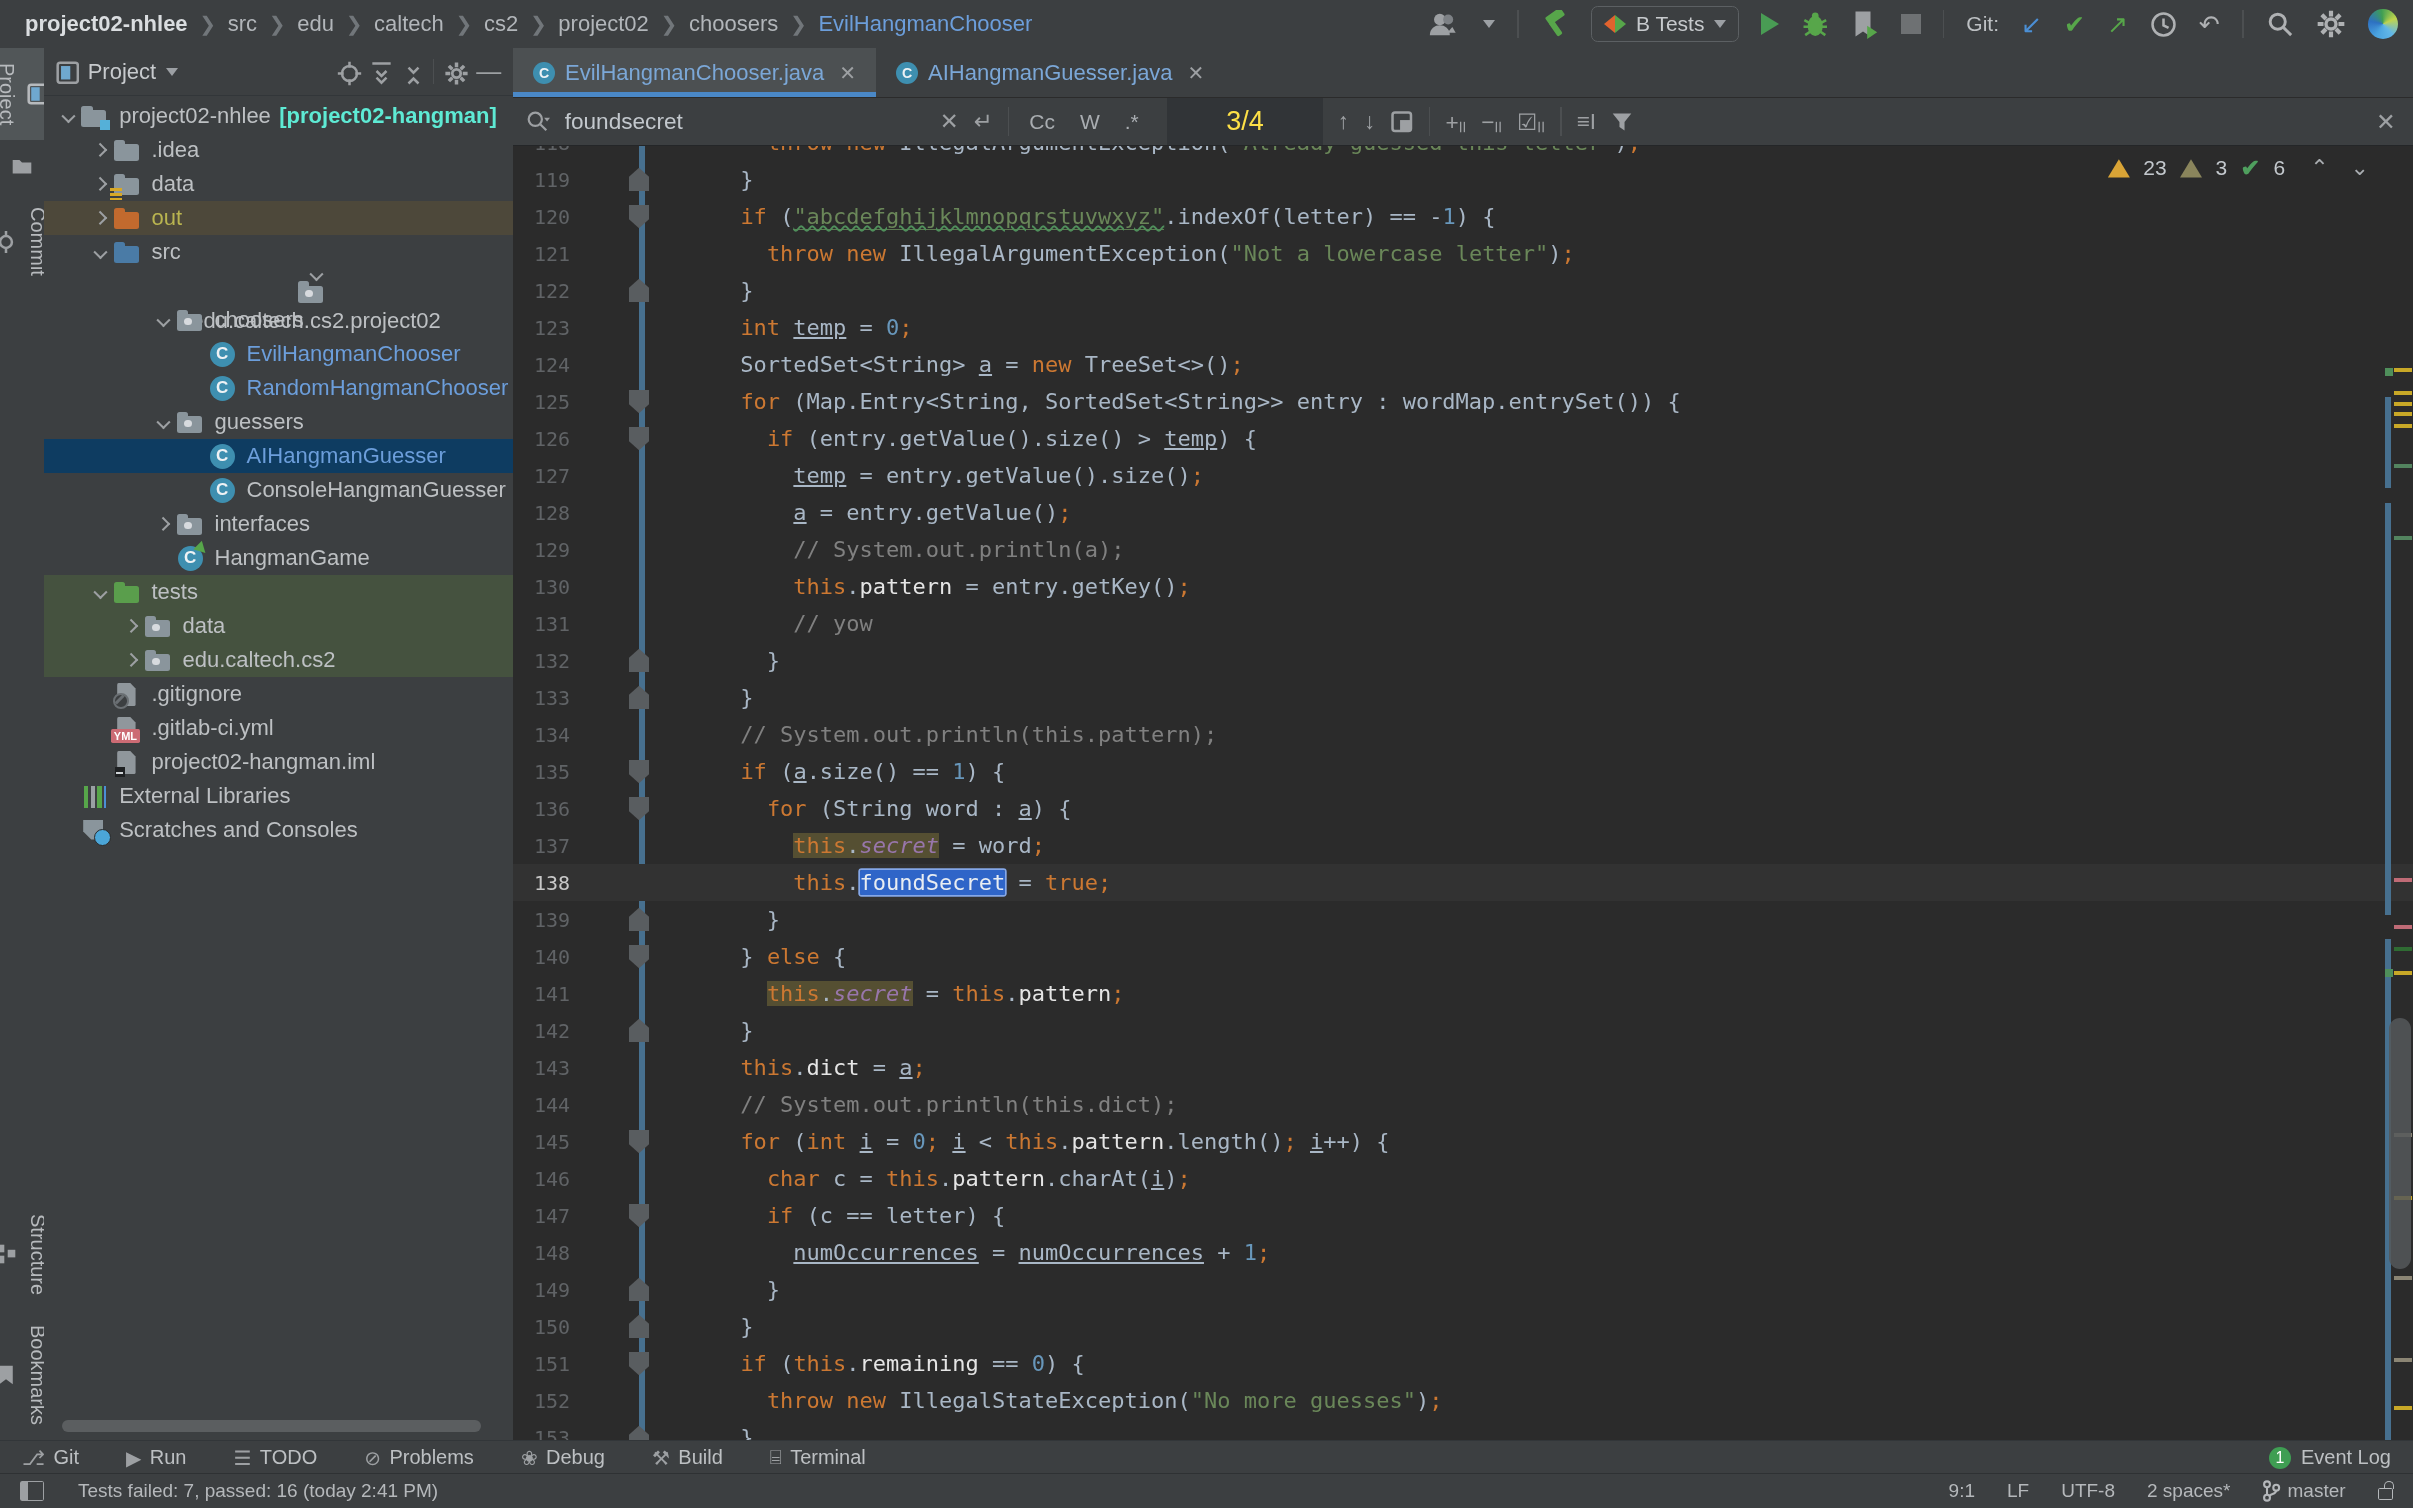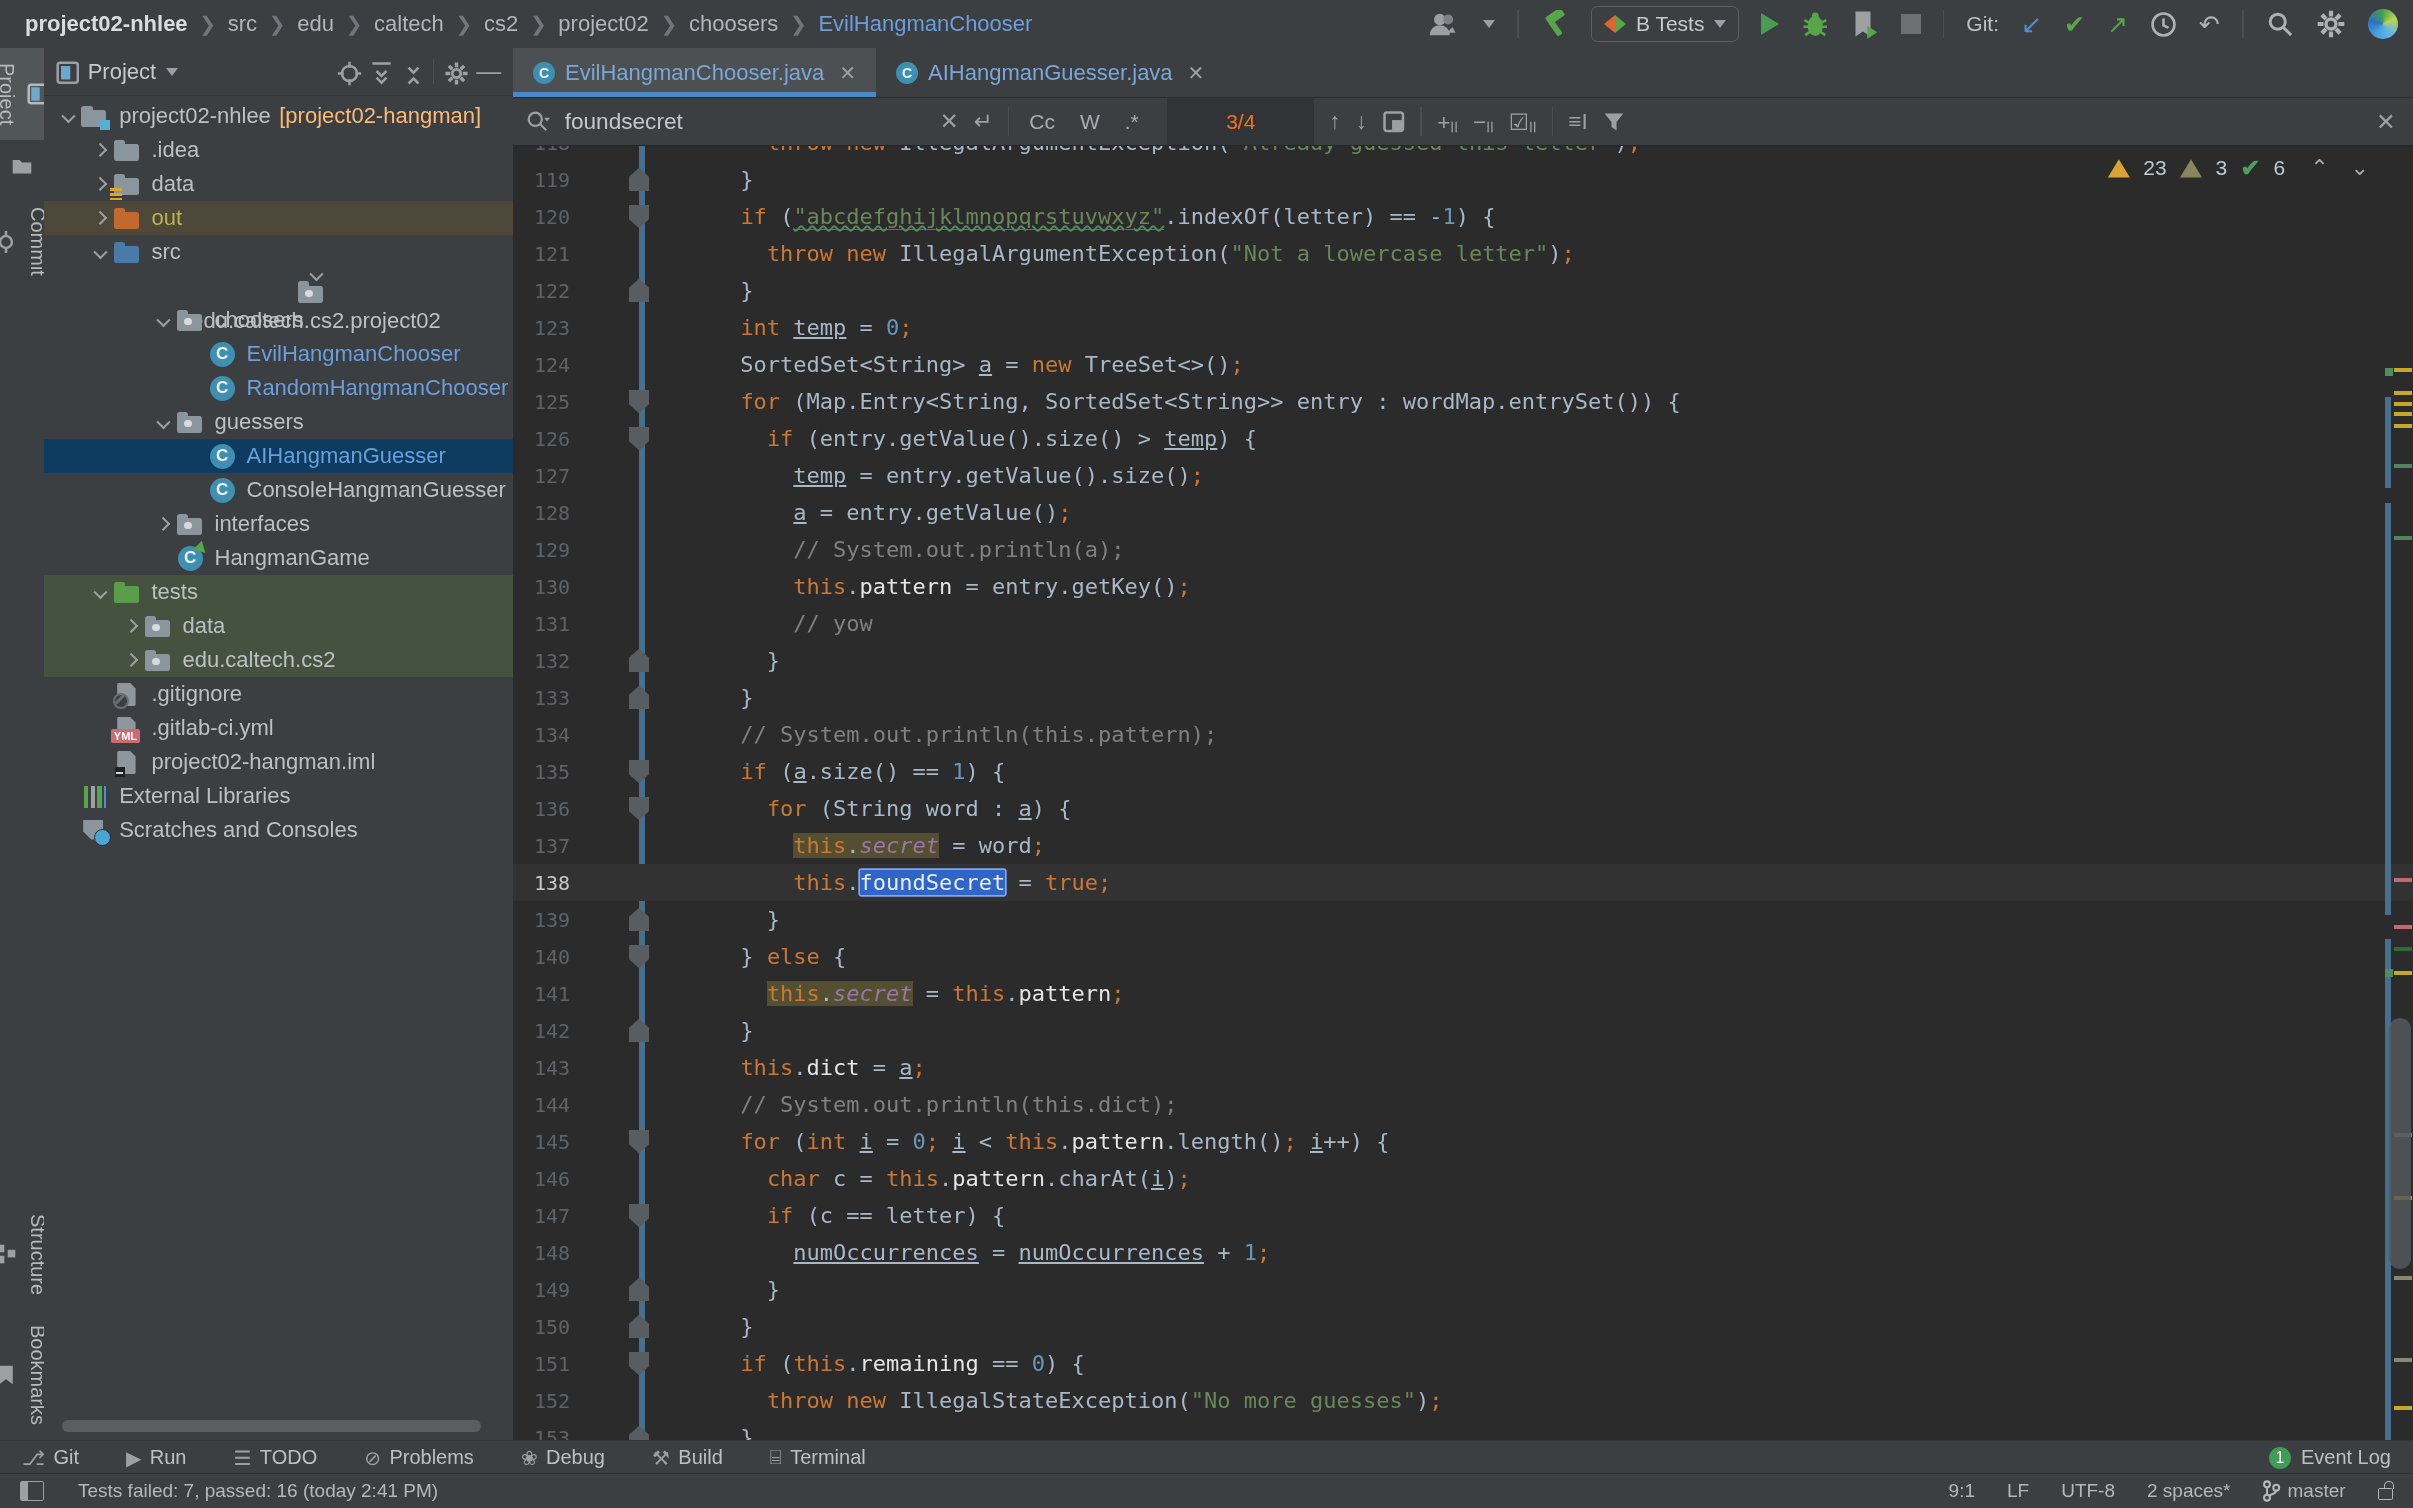--- a/index.html
+++ b/index.html
@@ -40,21 +40,21 @@
   .ph-ic{color:#9da0a3;}
   .tree{position:relative;padding-top:3.4px;font-size:22px;color:#bdc0c3;}
   .trow{height:34px;display:flex;align-items:center;white-space:nowrap;}
   .trow .chev{width:25px;display:inline-flex;justify-content:center;color:#9da0a3;font-size:17px;}
   .chev-r{width:8.4px;height:8.4px;border-right:2.5px solid #9da0a3;border-top:2.5px solid #9da0a3;transform:rotate(45deg);}
   .chev-d{width:8.4px;height:8.4px;border-right:2.5px solid #9da0a3;border-top:2.5px solid #9da0a3;transform:rotate(135deg);}
   .row-sel{background:#0e3c61;}
   .row-tests{background:#45523f;}
   .row-out{background:#4d483a;}
   .t-blue{color:#6c9edb;} .t-olive{color:#b9b450;}
-  .t-suffix{font-weight:normal;color:#fdba74;padding-left:8.4px;}
+  .t-suffix{font-weight:bold;color:#5eead4;padding-left:8.4px;}
   .ticon{width:28.5px;height:25px;position:relative;margin-right:10px;flex:0 0 28.5px;}
   .folder-body{position:absolute;left:0.8px;top:5.9px;width:25px;height:17px;background:#8a959c;border-radius:2.5px;}
   .folder-tab{position:absolute;left:0.8px;top:1.7px;width:11.7px;height:6.7px;background:#8a959c;border-radius:2.5px 2.5px 0 0;}
   .f-src .folder-body,.f-src .folder-tab{background:#4a7ba6;}
   .f-out .folder-body,.f-out .folder-tab{background:#c26a2e;}
   .f-tests .folder-body,.f-tests .folder-tab{background:#5a9e4c;}
   .f-proj .folder-body::after{content:"";position:absolute;right:-3.4px;bottom:-3.4px;width:10px;height:10px;background:#55b0d8;}
   .f-data .folder-body::after{content:"";position:absolute;left:-3.4px;bottom:-5px;width:11.7px;height:11.7px;background:repeating-linear-gradient(#d8a826 0 2.5px,transparent 2.5px 5px);}
   .pkg-dot{position:absolute;left:8.4px;top:10px;width:7.5px;height:7.5px;border-radius:50%;background:#d7dade;}
   .cls-circle{position:absolute;left:1.7px;top:0px;width:25px;height:25px;border-radius:50%;background:#3e8fb0;color:#eef2f5;font-size:17px;font-weight:bold;display:flex;align-items:center;justify-content:center;}
@@ -78,21 +78,21 @@
   .tab{display:flex;align-items:center;gap:10px;padding:0 20px;font-size:22px;color:#7ba7d7;position:relative;}
   .tab.active{background:#4c5052;}
   .tab.active::after{content:"";position:absolute;left:0;right:0;bottom:0;height:5px;background:#4A88C7;}
   .tab .cls-mini{width:22px;height:22px;border-radius:50%;background:#3e8fb0;color:#eef2f5;font-size:14.2px;font-weight:bold;display:flex;align-items:center;justify-content:center;}
   .tab .cls-mini::after{content:"C";}
   .tab-x{color:#9da0a3;font-size:20px;padding-left:5px;}
 
   .searchbar{height:47px;background:#3c3f41;border-bottom:0.8px solid #242628;display:flex;align-items:center;padding:0 11.7px;gap:15px;color:#9da0a3;position:relative;}
   .sb-query{font-size:22.6px;color:#c3c8cd;min-width:360px;}
   .sb-toggle{font-size:21px;color:#a9adb1;padding:0 5px;}
-  .sb-count{background:#313437;align-self:stretch;display:flex;align-items:center;padding:0 59px;font-size:21px;color:#f97316;margin-left:8.4px;}
+  .sb-count{background:#313437;align-self:stretch;display:flex;align-items:center;padding:0 59px;font-size:27px;color:#fde047;margin-left:8.4px;}
   .sb-sep{width:1.7px;height:28.5px;background:#4c4f51;}
   .sb-x{position:absolute;right:18.4px;color:#9da0a3;font-size:23.5px;}
   .sb-gl{font-size:22.6px;color:#9da0a3;}
 
   .codewrap{position:relative;flex:1;overflow:hidden;background:#2b2b2b;}
   .codelines{position:absolute;left:0;top:-22px;right:0;}
   .cl{height:37px;display:flex;align-items:center;position:relative;gap:20px;}
   .cl.cur{background:#323232;}
   .cl-num{width:57px;text-align:right;font-family:"DejaVu Sans Mono",monospace;font-size:20px;color:#606366;flex:0 0 57px;}
   .cl.cur .cl-num{color:#c8c8c8;}

